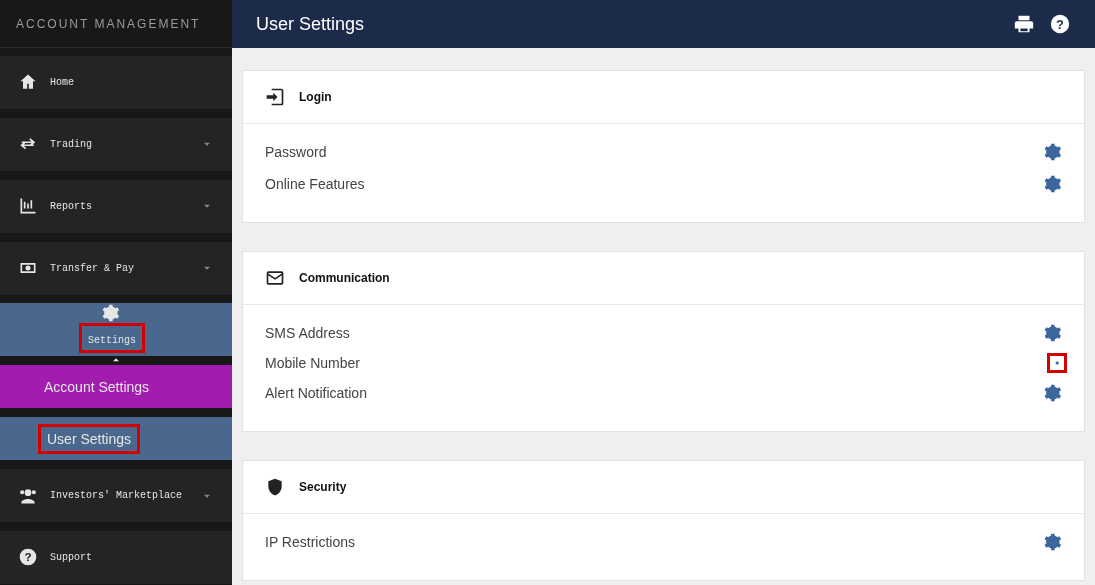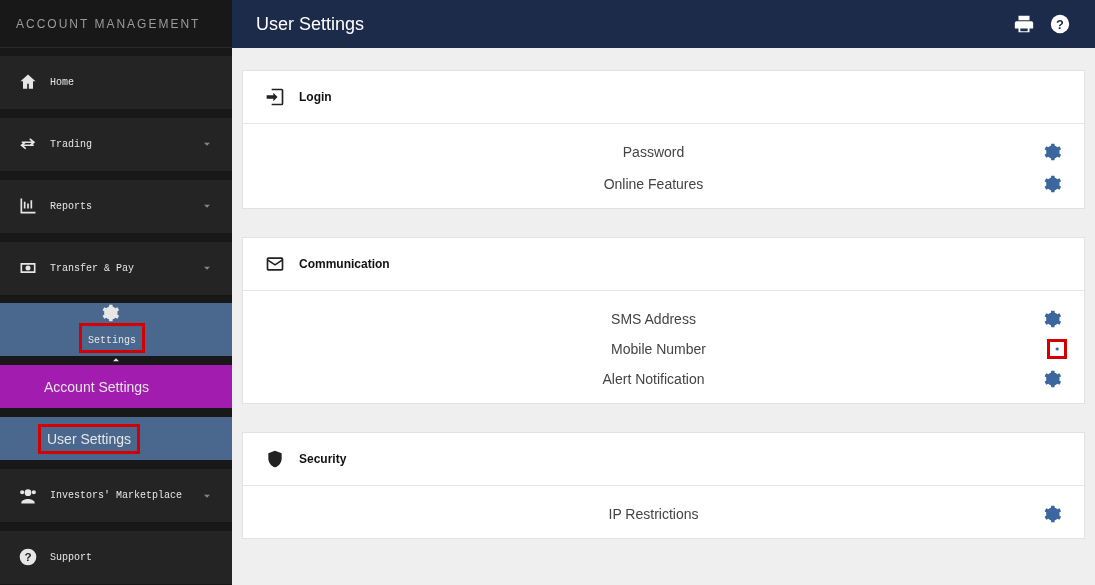--- a/index.html
+++ b/index.html
@@ -136,22 +136,21 @@
     width: 20px; height: 20px;
     margin-right: 14px;
     color: #222;
   }
   .card-header-title {
     font-size: 12px;
     font-weight: 700;
     color: #111;
   }
   .card-body {
-    padding: 12px 22px 8px 22px;
-    text-align: center;
+    padding: 12px 22px 22px 22px;
   }
   .setting-row {
     display: flex;
     align-items: center;
     padding: 6px 0;
   }
   .setting-label {
     flex: 1;
     font-size: 14px;
     color: #444;

